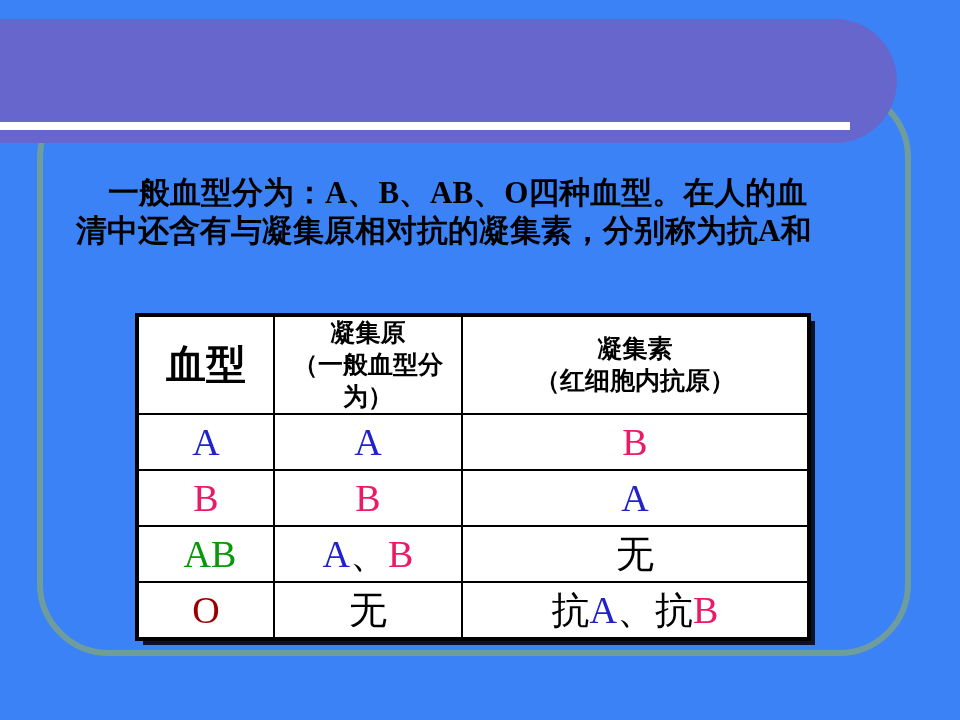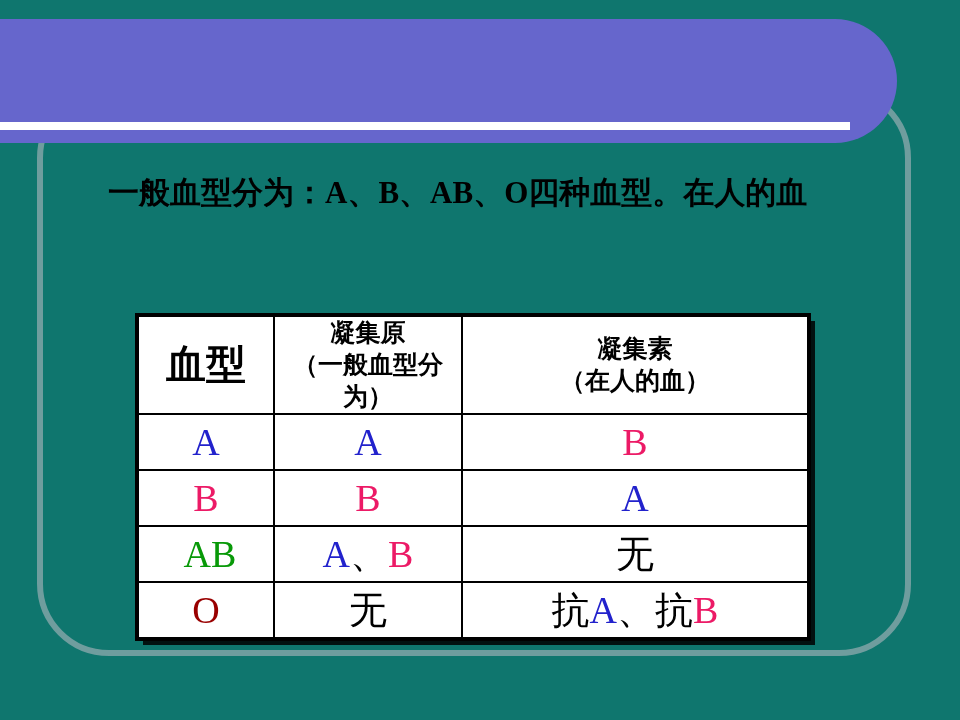--- a/index.html
+++ b/index.html
@@ -1,21 +1,21 @@
 <!DOCTYPE html>
 <html style="--c-banner: #6666CC; --c-frame: #6F9D9E; --c-blue: #2222CC; --c-pink: #EC1A66; --c-green: #089908; --c-darkred: #990000; --c-black: #000000; --c-title_text: #FFFFFF;"><head>
 <meta charset="utf-8">
 <style>
   :root{
     --c-banner:#6666CC; --c-frame:#6F9D9E; --c-blue:#2222CC; --c-pink:#EC1A66;
     --c-green:#089908; --c-darkred:#990000; --c-black:#000000; --c-title_text:#FFFFFF;
   }
   html,body{margin:0;padding:0;background:#888;}
   .slide{
-    position:relative; width:960px; height:720px; background:#0f766e; overflow:hidden;
+    position:relative; width:960px; height:720px; background:#3b82f6; overflow:hidden;
     font-family:"Liberation Serif","DejaVu Serif",serif; margin:0 auto;
   }
   
   .frame{
     position:absolute; left:37px; top:86px; width:874px; height:570px;
     box-sizing:border-box; border:6px solid var(--c-frame,#6F9D9E); border-radius:72px;
     background:transparent; z-index:1;
   }
   
   .banner{
@@ -73,40 +73,41 @@
   <div class="frame"></div>
 
   <div class="banner">
     <div class="banner-underline"></div>
   </div>
 
   <div class="page-title">1、ABO血型系统</div>
 
   <div class="intro">
     <div class="intro-line first">一般血型分为：A、B、AB、O四种血型。在人的血</div>
+    <div class="intro-line">清中还含有与凝集原相对抗的凝集素，分别称为抗A和</div>
   </div>
 
   <table class="blood-table">
     <colgroup>
       <col class="col-0">
         <col class="col-1">
         <col class="col-2">
     </colgroup>
     <thead>
       <tr>
         <th>
           <div class="h-main big">血型</div>
         </th>
         <th>
           <div class="h-main">凝集原</div>
           <div class="h-sub">（一般血型分为）</div>
         </th>
         <th>
           <div class="h-main">凝集素</div>
-          <div class="h-sub">（在人的血）</div>
+          <div class="h-sub">（红细胞内抗原）</div>
         </th>
       </tr>
     </thead>
     <tbody>
       <tr>
         <td><span class="seg-blue">A</span></td>
         <td><span class="seg-blue">A</span></td>
         <td><span class="seg-pink">B</span></td>
       </tr>
       <tr>

